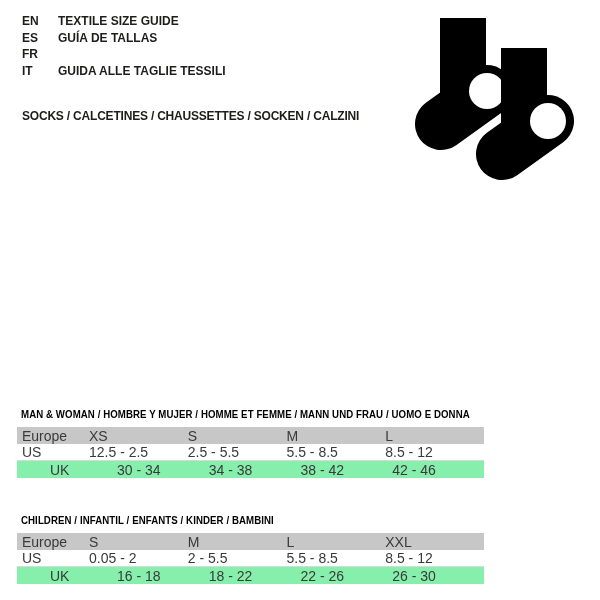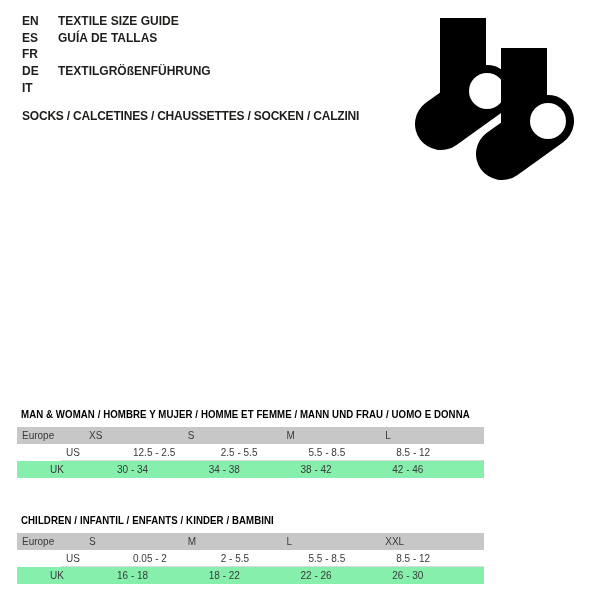--- a/index.html
+++ b/index.html
@@ -18,26 +18,26 @@
   
   .socks-svg{position:absolute;left:400px;top:10px;width:186px;height:180px;}
   
   .section-heading{
     position:absolute;left:21px;font-size:11.5px;font-weight:bold;white-space:nowrap;
     transform:scaleX(.84);transform-origin:left top;letter-spacing:.1px;color:#000;
   }
   #heading-adults{top:408px;}
   #heading-children{top:514px;}
   
-  .size-table{position:absolute;left:17px;width:467px;font-size:10px;color:#3a3a3a;}
+  .size-table{position:absolute;left:17px;width:467px;font-size:14px;color:#3a3a3a;}
   #table-adults{top:427px;}
   #table-children{top:533px;}
   .t-row{display:grid;grid-template-columns:72px 1fr 1fr 1fr 1fr;height:17px;align-items:center;}
   .t-row.head{background:#c7c7c7;}
-  .t-row.mid{height:16px;border-bottom:1px solid #d9d9d9;background:#ffffff;margin-left:44px;}
+  .t-row.mid{height:16px;border-bottom:1px solid #d9d9d9;background:#ffffff;}
   .t-row.alt{background:#86efac;padding-left:28px;}
   .cell{white-space:nowrap;overflow:hidden;}
   .cell.first{text-align:left;padding-left:5px;}
 </style>
 </head>
 <body>
 
 <div class="canvas">
 
   <div class="lang-block">
@@ -46,25 +46,22 @@
       <span class="lang-label">TEXTILE SIZE GUIDE</span>
     </div>
     <div class="lang-row">
       <span class="lang-code">ES</span>
       <span class="lang-label">GUÍA DE TALLAS</span>
     </div>
     <div class="lang-row">
       <span class="lang-code">FR</span>
     </div>
     <div class="lang-row">
-      <span class="lang-code">DE</span>
-      <span class="lang-label">TEXTILGRÖßENFÜHRUNG</span>
-    </div>
-    <div class="lang-row">
       <span class="lang-code">IT</span>
+      <span class="lang-label">GUIDA ALLE TAGLIE TESSILI</span>
     </div>
   </div>
 
   <div class="category-line">SOCKS / CALCETINES / CHAUSSETTES / SOCKEN / CALZINI</div>
 
   <svg class="socks-svg" viewBox="0 0 186 180" xmlns="http://www.w3.org/2000/svg">
     <g transform="translate(7,8)">
       <rect x="33" y="0" width="46" height="80" fill="#000"></rect>
       <path d="M80 73 L34 106" stroke="#000" stroke-width="52" stroke-linecap="round" fill="none"></path>
       <circle cx="80" cy="73" r="18" fill="#fff"></circle>

